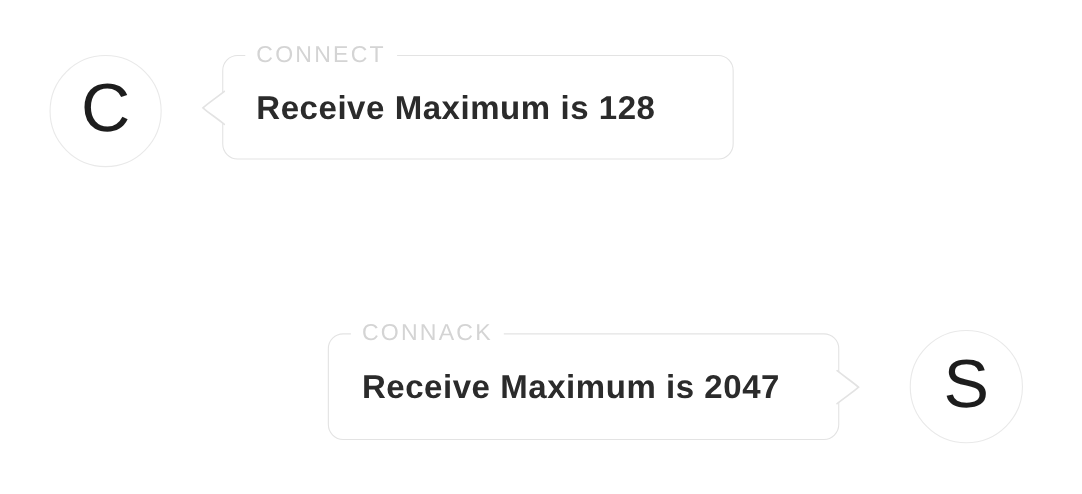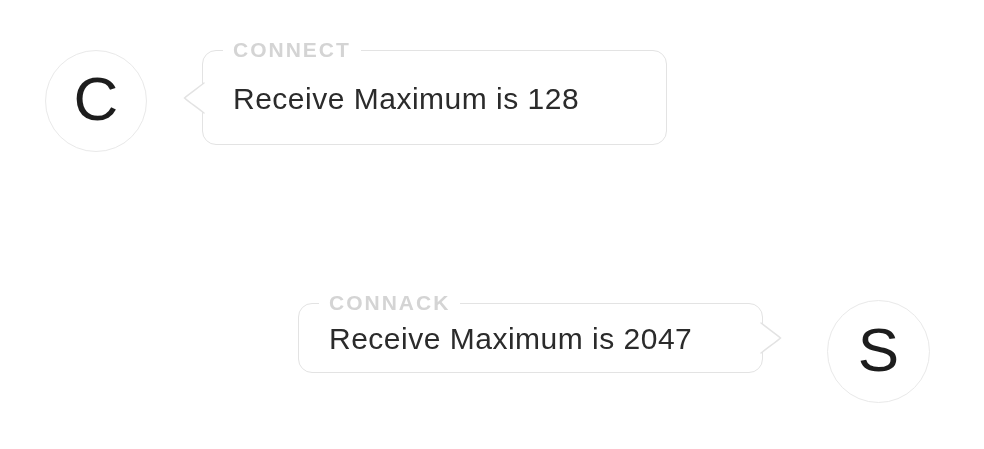--- a/index.html
+++ b/index.html
@@ -36,37 +36,37 @@
   .actor-client{left:45px;top:50px;width:102px;height:102px;}
   .actor-server{left:827px;top:300px;width:103px;height:103px;}
   .bubble{
     position:absolute;
     background:var(--background);
     border:1.5px solid var(--bubble-border);
     border-radius:14px;
     display:flex;align-items:center;
   }
   .bubble-connect{left:202px;top:50px;width:465px;height:95px;}
-  .bubble-connack{left:298px;top:303px;width:465px;height:70px;}
+  .bubble-connack{left:298px;top:303px;width:465px;height:97px;}
   .bubble-label{
     position:absolute;
     top:-15px;
     left:20px;
     background:var(--background);
     padding:0 10px;
     font-size:21px;
-    font-weight:700;
+    font-weight:400;
     letter-spacing:2px;
     line-height:28px;
     color:var(--label-gray);
     white-space:nowrap;
   }
   .bubble-text{
     font-size:30px;
-    font-weight:400;
+    font-weight:700;
     letter-spacing:0.5px;
     color:var(--text-dark);
     padding-left:30px;
     padding-top:2px;
     white-space:nowrap;
   }
   .tail{
     position:absolute;
     top:50%;
     transform:translateY(-50%);

